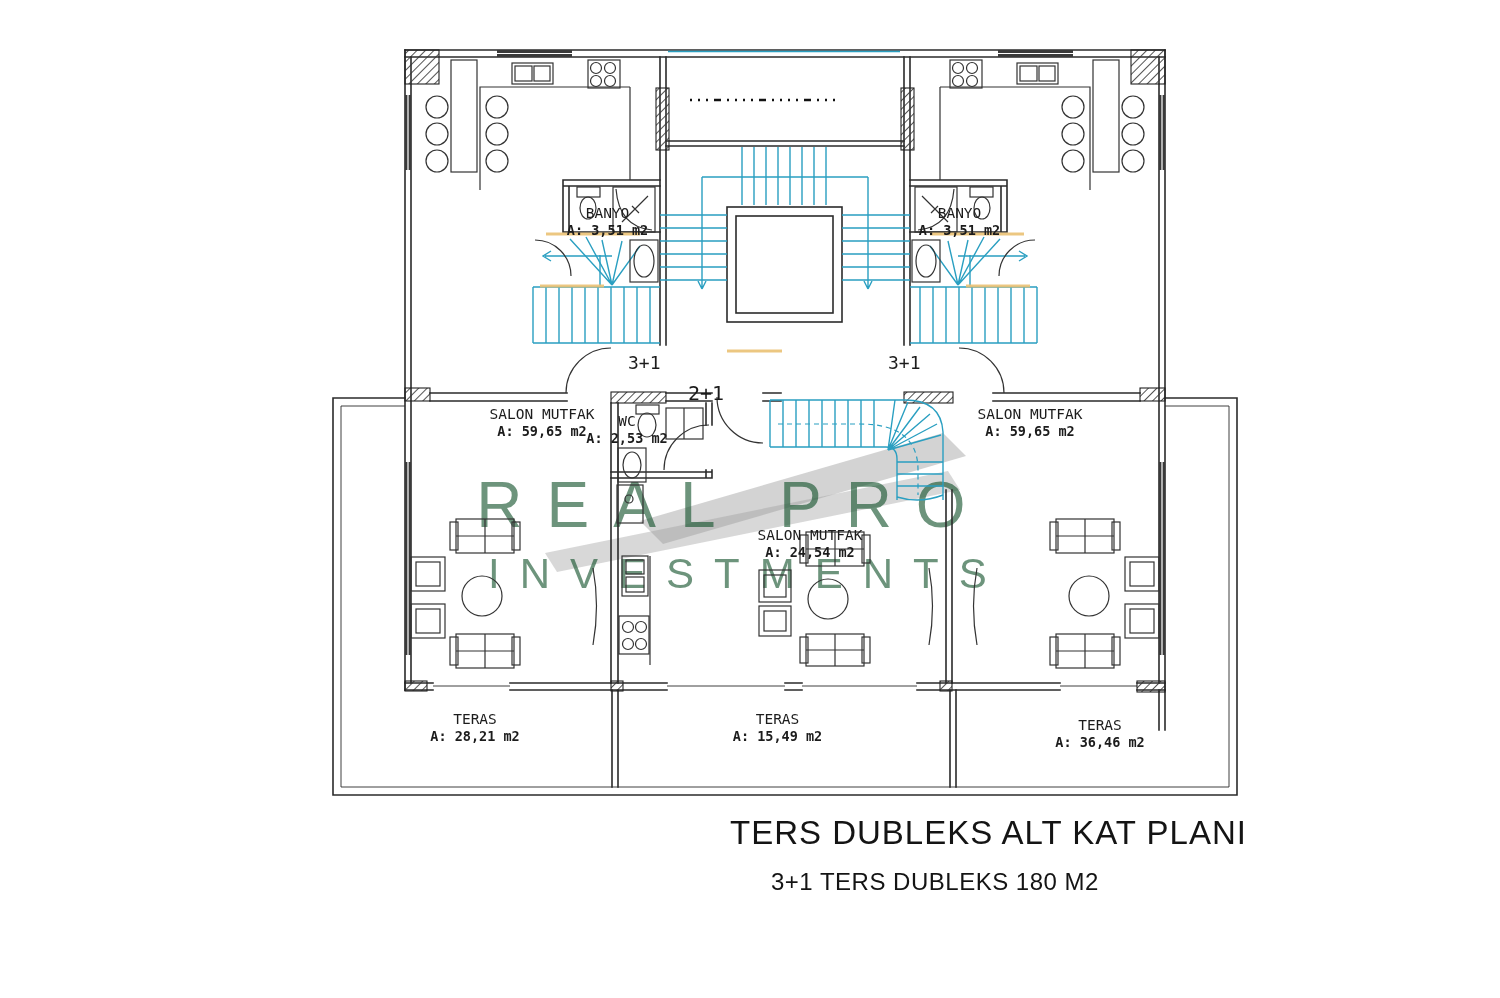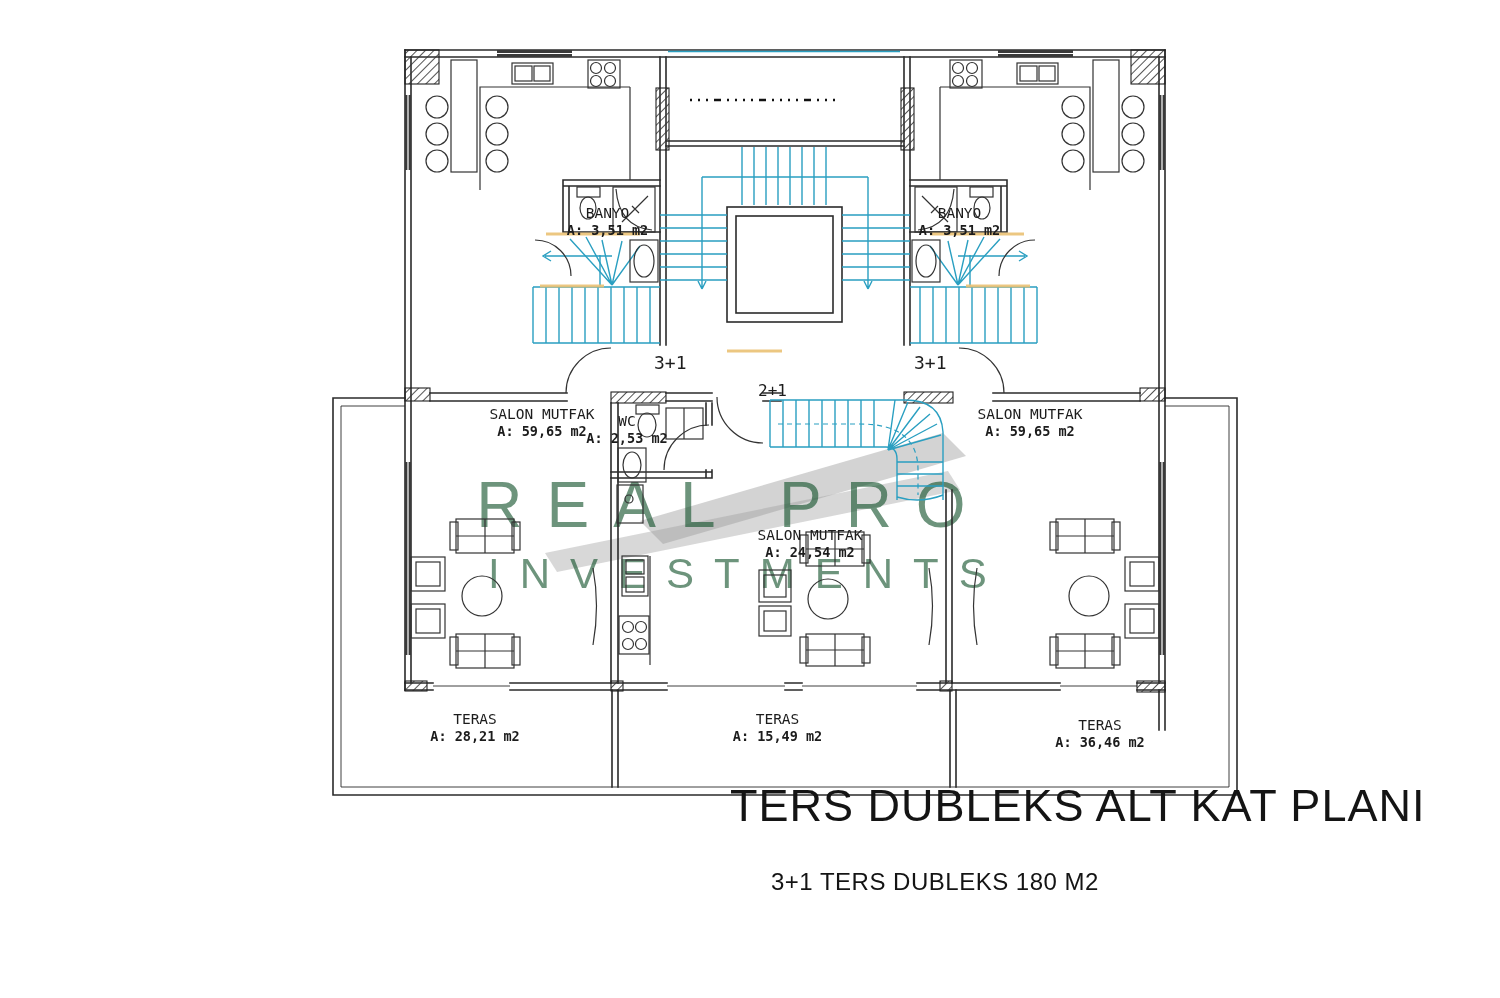--- a/index.html
+++ b/index.html
@@ -22,23 +22,23 @@
   .dots{stroke:#111;stroke-width:2.6;fill:none;stroke-dasharray:2 6 2 6 2 6 7 6 2 6;}
   .win{fill:#3a3a3a;stroke:none;}
   .winline{stroke:#fff;stroke-width:1.2;fill:none;}
   .hp{fill:url(#hatch);stroke:#222;stroke-width:1.1;}
   
   #labels{z-index:2;}
   .room{position:absolute;text-align:center;color:#1c1c1c;
         font-family:"DejaVu Sans Mono",monospace;line-height:1.25;white-space:nowrap;}
   .room .nm{font-size:14.5px;}
   .room .ar{font-size:13.5px;font-weight:bold;}
-  .unit{position:absolute;color:#1c1c1c;font-family:"DejaVu Sans Mono",monospace;font-size:18px;white-space:nowrap;margin-left:26px;}
+  .unit{position:absolute;color:#1c1c1c;font-family:"DejaVu Sans Mono",monospace;font-size:18px;white-space:nowrap;}
   .ttl{position:absolute;color:#141414;white-space:nowrap;font-family:"Liberation Sans",sans-serif;}
-  #main-title{left:730px;top:780px;font-size:45px;letter-spacing:1px;}
+  #main-title{left:730px;top:814px;font-size:33px;letter-spacing:1px;}
   #sub1{left:771px;top:868px;font-size:24px;letter-spacing:.5px;}
   #sub2{left:767px;top:903px;font-size:28px;letter-spacing:.5px;}
 </style>
 </head>
 <body>
 
 <div id="page">
 
   <div id="wm" class="layer">
     <svg width="1500" height="998" viewBox="0 0 1500 998">
@@ -338,19 +338,19 @@
       <div class="nm">TERAS</div>
       <div class="ar">A: 15,49 m2</div>
     </div>
     <div class="room" style="left:1040px;top:716px;width:120px;">
       <div class="nm">TERAS</div>
       <div class="ar">A: 36,46 m2</div>
     </div>
 
     <div class="unit" style="left:628px;top:352px;">3+1</div>
     <div class="unit" style="left:888px;top:352px;">3+1</div>
-    <div class="unit" style="left:732px;top:381px;font-size:16px;">2+1</div>
+    <div class="unit" style="left:688px;top:381px;font-size:20px;">2+1</div>
 
     <div id="main-title" class="ttl">TERS DUBLEKS ALT KAT PLANI</div>
     <div id="sub1" class="ttl">3+1 TERS DUBLEKS 180 M2</div>
   </div>
 
 </div>
 
 </body></html>

